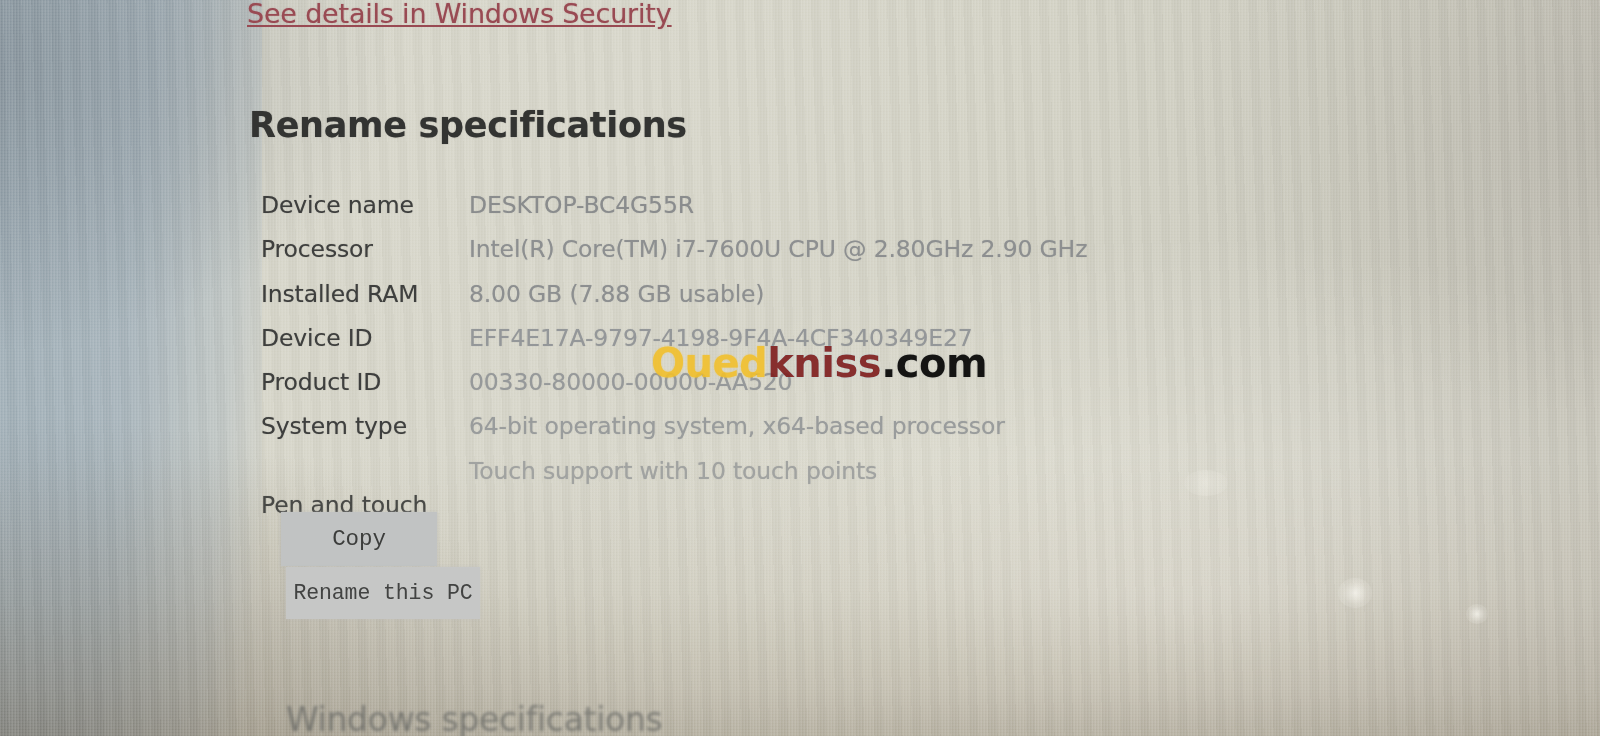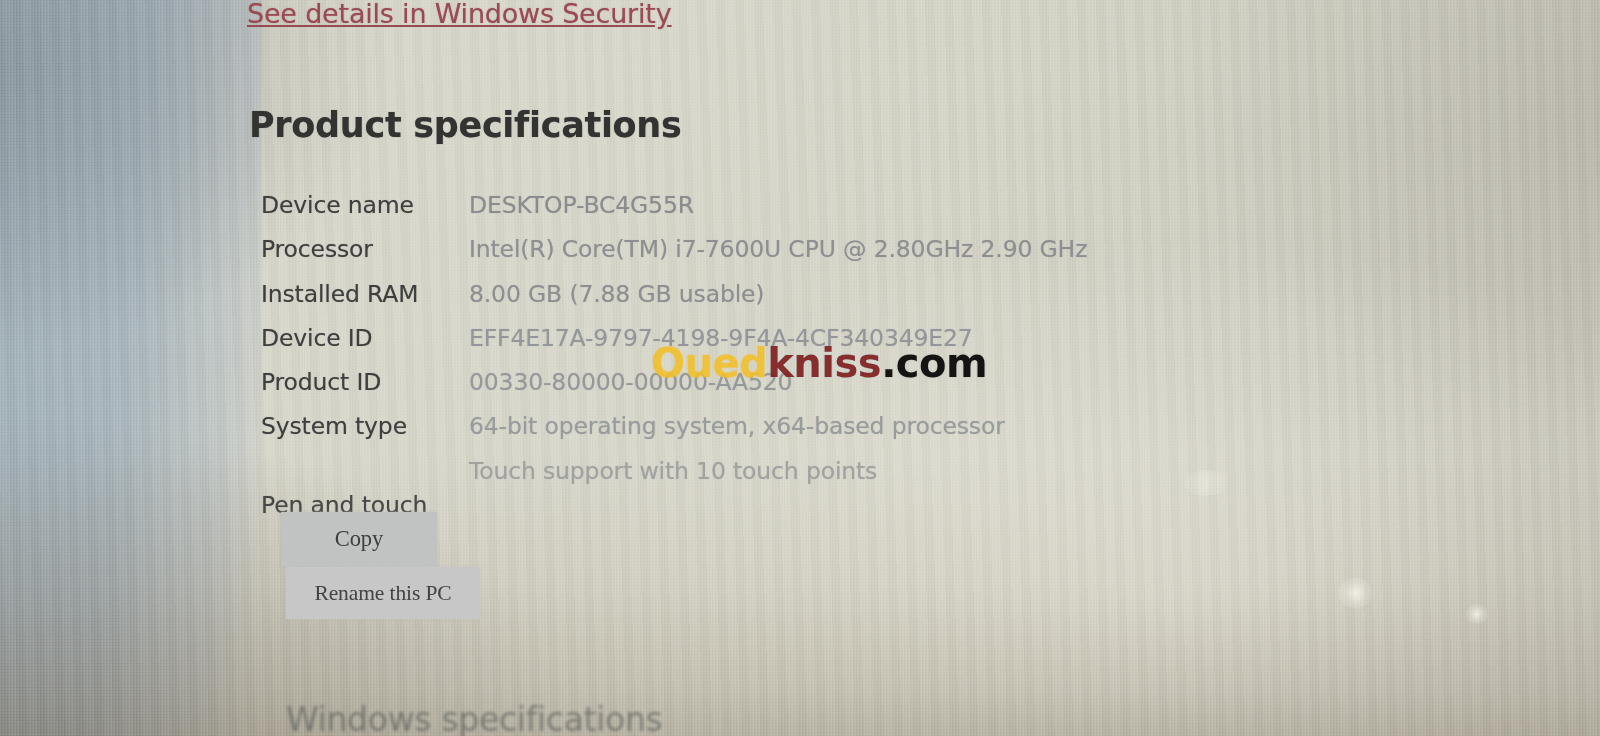--- a/index.html
+++ b/index.html
@@ -191,21 +191,21 @@
   .btn {
     position: absolute;
     background: #c3c6c6;
     color: #3a3b39;
     font-size: 22.5px;
     letter-spacing: -0.1px;
     display: flex;
     align-items: center;
     justify-content: center;
     border: none;
-    font-family: Liberation Serif, serif;
+    font-family: Liberation Mono, monospace;
     box-shadow: 0 0 3px rgba(185,188,186,0.55);
     white-space: nowrap;
     text-align: center;
   }
   .btn-copy   { left: 281px; top: 512px; width: 156px; height: 54px; }
   .btn-rename { left: 286px; top: 567px; width: 194px; height: 52px;
                 background: #c8cac8; font-size: 21.5px; color: #404140; }
 
   
   .next-heading {
@@ -248,21 +248,21 @@
   <div class="bottom-haze"></div>
   <div class="corner-vig"></div>
   <div class="glare-dot a"></div>
   <div class="glare-dot b"></div>
   <div class="glare-dot c"></div>
 
   <div id="content">
 
     <a class="sec-link" href="#">See details in Windows Security</a>
 
-    <h1 class="page-title">Product specifications</h1>
+    <h1 class="page-title">Rename specifications</h1>
 
     <div class="spec-table">
 
       <div class="spec-row">
         <span class="spec-label">Device name</span>
         <span class="spec-value">DESKTOP-BC4G55R</span>
       </div>
 
       <div class="spec-row">
         <span class="spec-label">Processor</span>

